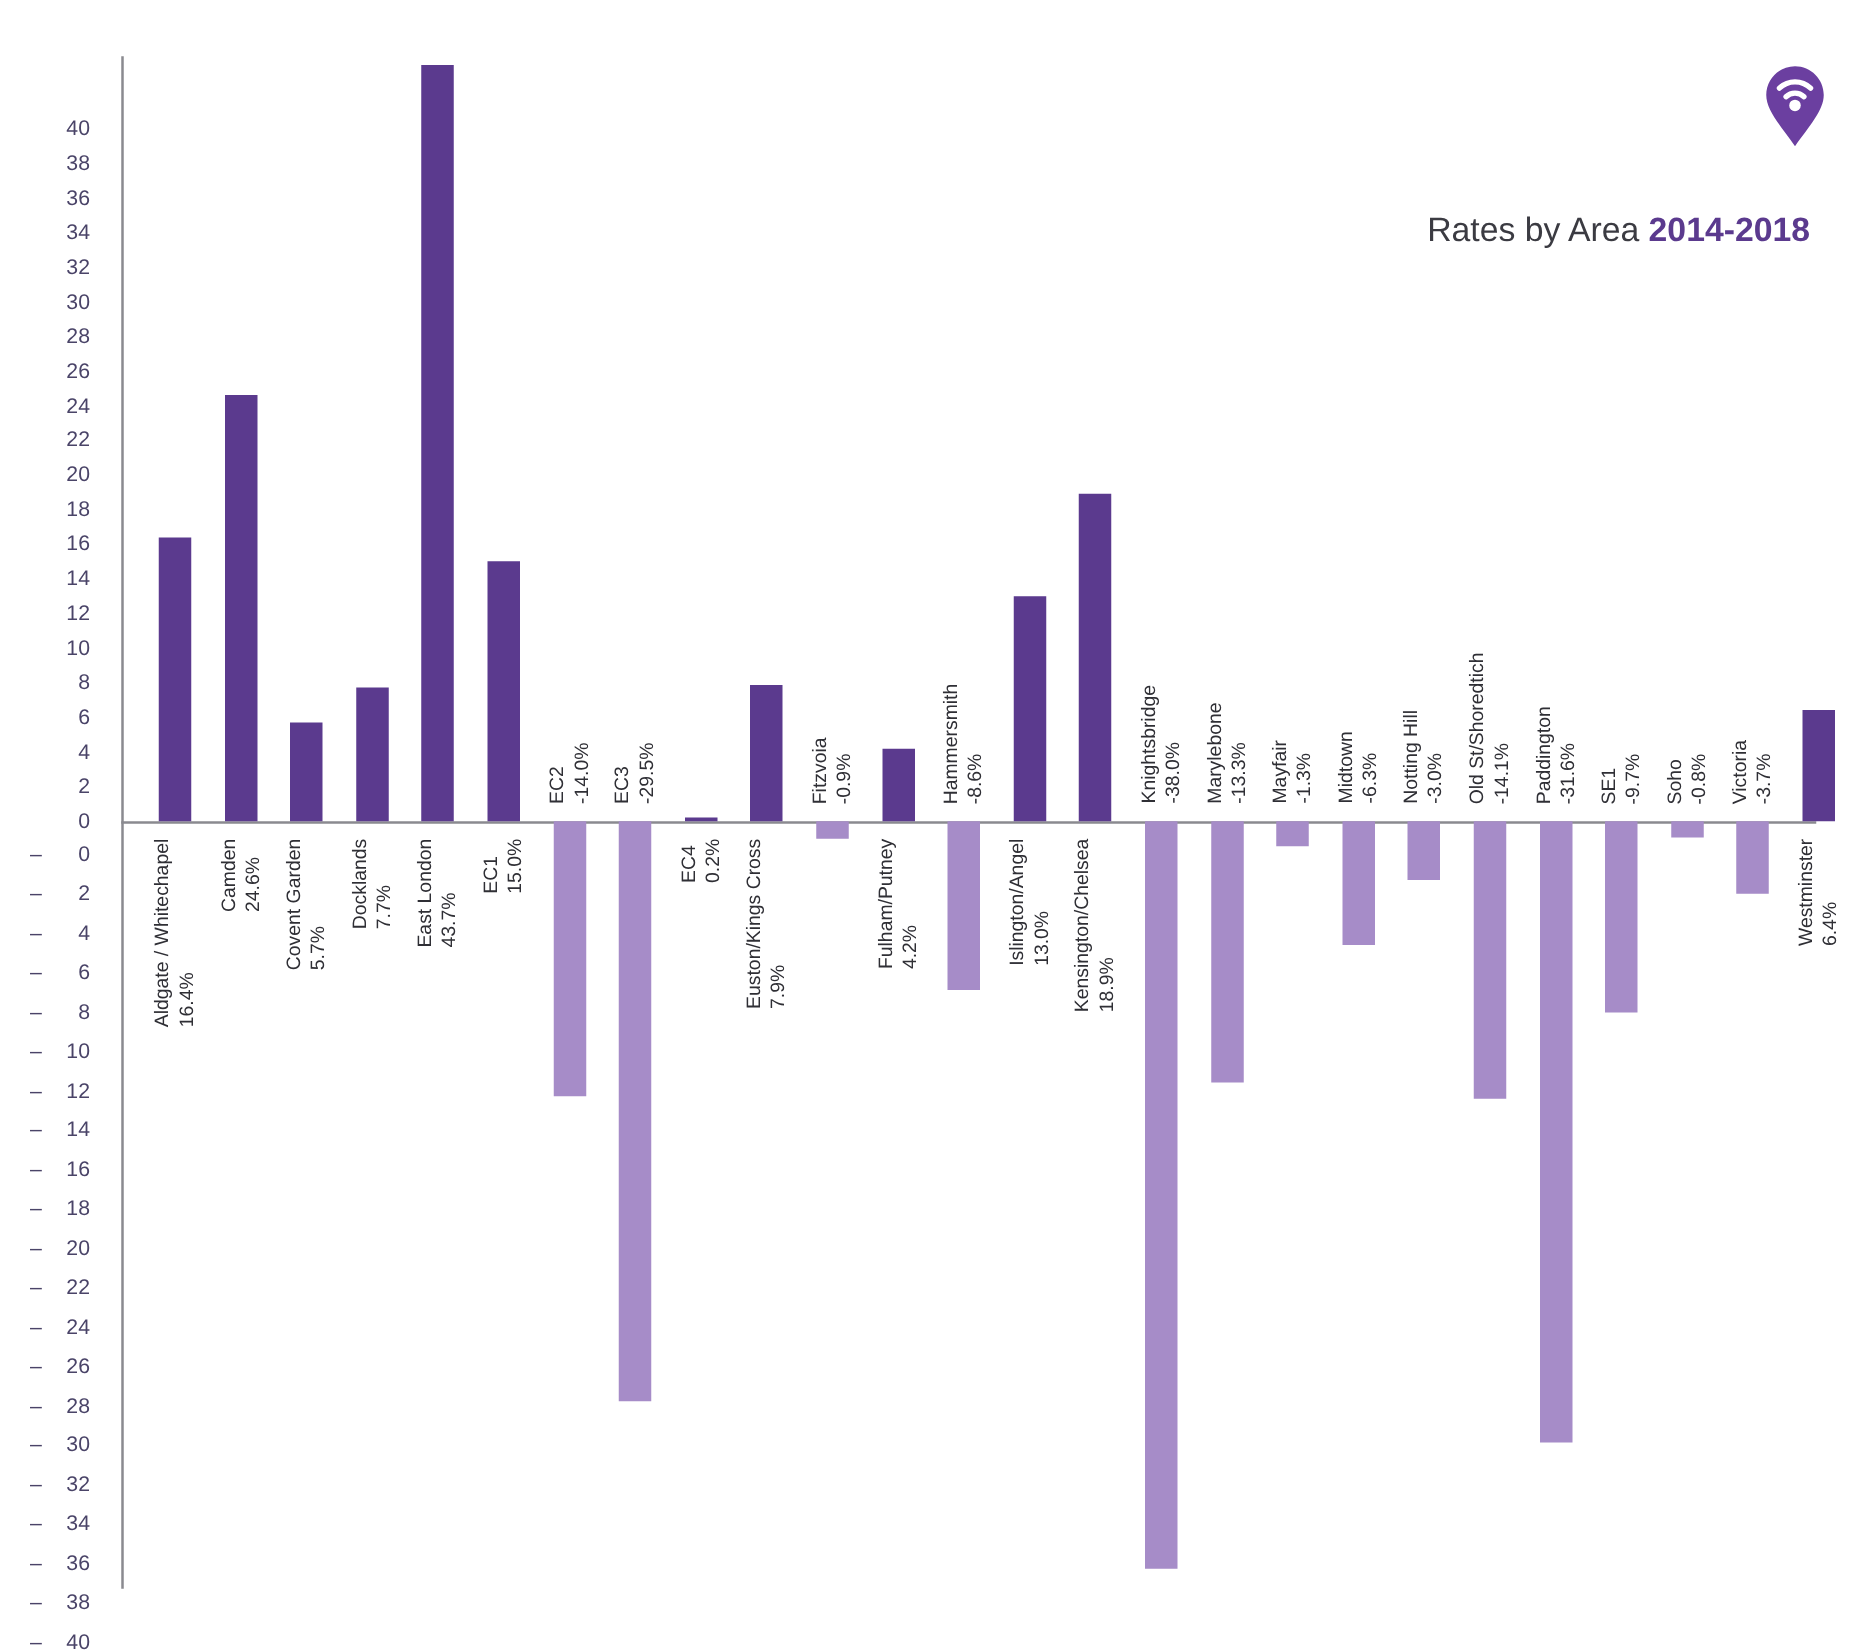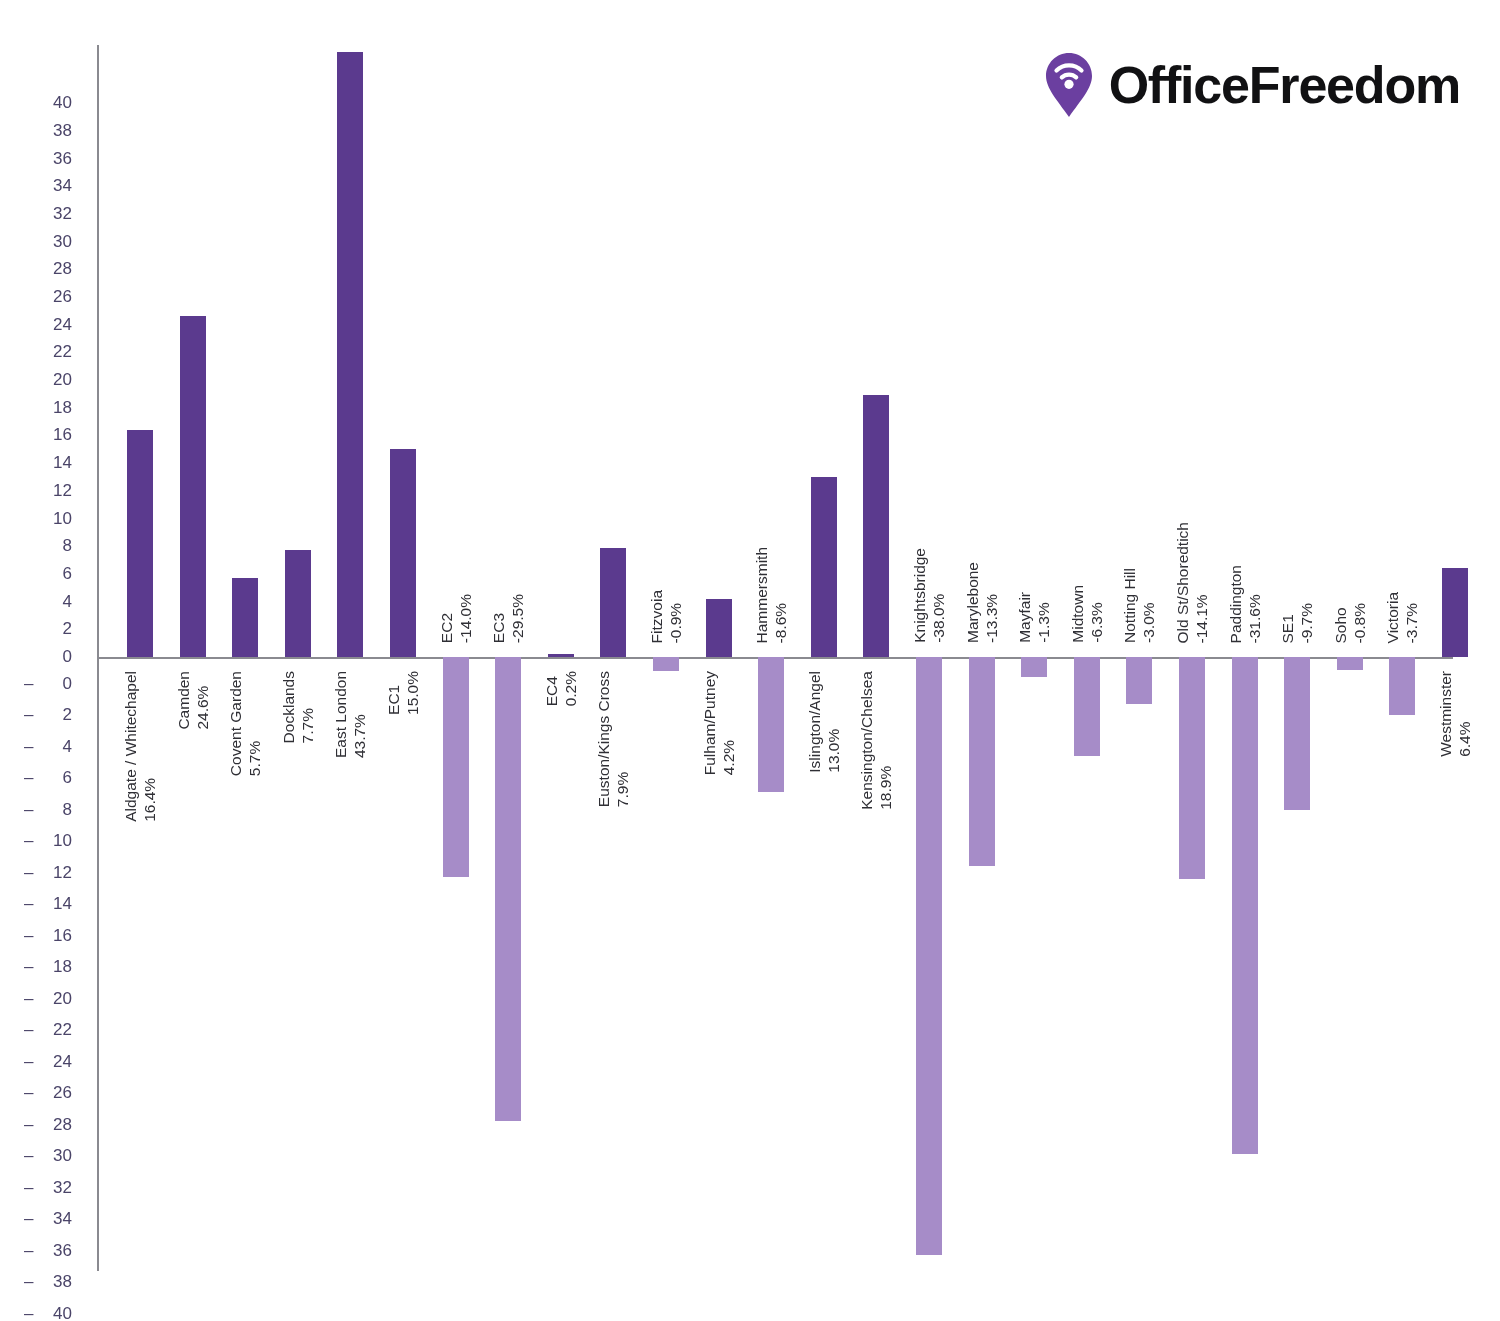--- a/index.html
+++ b/index.html
@@ -465,17 +465,17 @@
 
 <div id="brand">
   <svg id="brand-pin" viewBox="0 0 48 66">
     <path d="M24 1 C11.3 1 1 11.3 1 24 C1 36 12 48 24 65 C36 48 47 36 47 24 C47 11.3 36.7 1 24 1 Z" fill="#6b3fa0"></path>
     <g fill="none" stroke="#ffffff" stroke-width="4.2" stroke-linecap="round">
       <path d="M11.5 18.5 A 18 18 0 0 1 36.5 18.5"></path>
       <path d="M16.8 25.4 A 10.6 10.6 0 0 1 31.2 25.4"></path>
     </g>
     <circle cx="24" cy="32.3" r="4.6" fill="#ffffff"></circle>
   </svg>
-  <div id="brand-name">OfficeFreedom</div>
 </div>
 
 <div id="title-block">
+  <div><span>Rates by Area </span><span class="accent">2014-2018</span></div>
 </div>
 
 </body></html>

